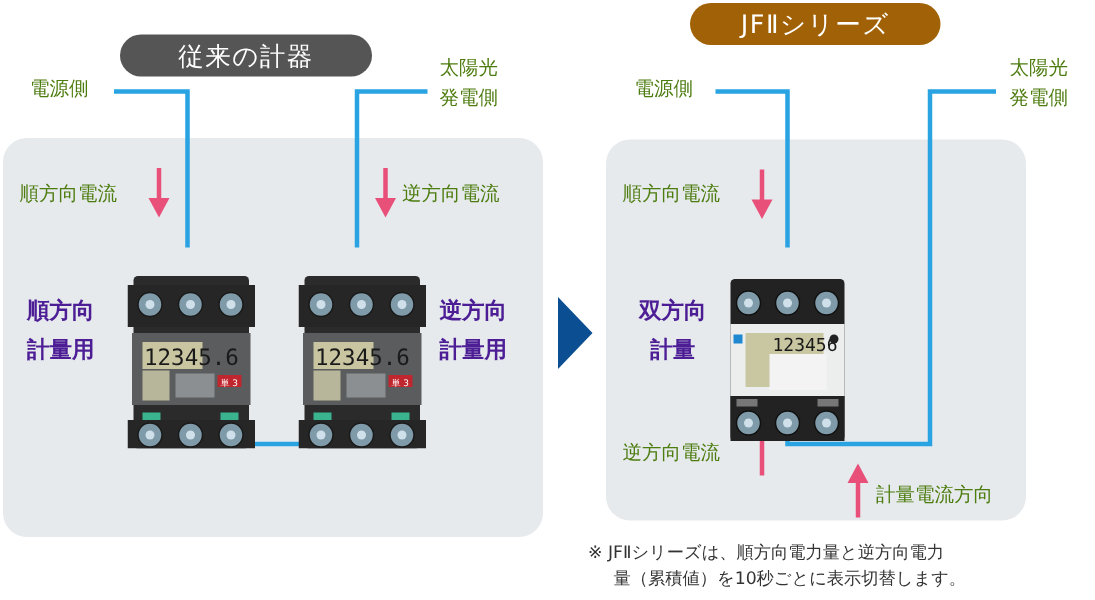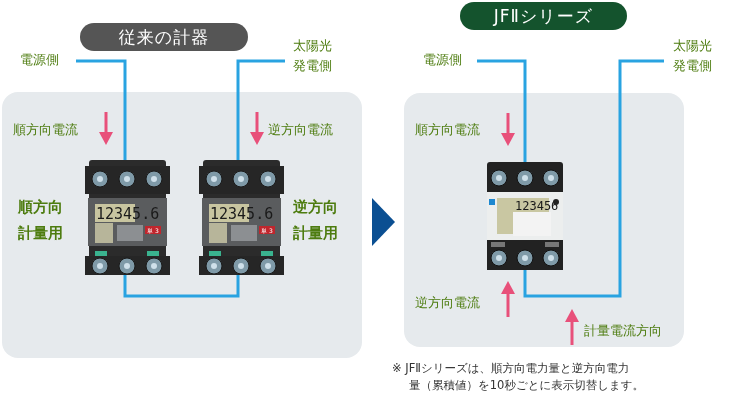--- a/index.html
+++ b/index.html
@@ -2,35 +2,35 @@
 <html><head>
 <meta charset="utf-8">
 <style>
   html, body { margin:0; padding:0; }
   body { width:730px; height:400px; background:#ffffff; position:relative; overflow:hidden;
          font-family:"DejaVu Sans", "Liberation Sans", sans-serif; color:#333333; }
   .panel { position:absolute; background:#e6eaed; border-radius:16px; }
   .pill { position:absolute; height:28px; border-radius:14px; color:#fff; font-size:17px;
           display:flex; align-items:center; justify-content:center; letter-spacing:1px; }
   .lbl { position:absolute; font-size:13px; color:#4d7c0f; white-space:nowrap; line-height:20px; }
-  .big { position:absolute; font-size:15px; color:#4d7c0f; line-height:26px; text-align:center; font-weight:bold; }
+  .big { position:absolute; font-size:15px; color:#4c1d95; line-height:26px; text-align:center; font-weight:bold; }
   .note { position:absolute; font-size:11.5px; color:#333; line-height:17px; white-space:nowrap; }
   svg.overlay { position:absolute; left:0; top:0; }
-  .meter { position:absolute; }
+  .meter { position:absolute;margin-top:24px; }
 </style>
 </head>
 <body>
 
 <div class="panel" style="left:2px; top:92px; width:360px; height:266px;"></div>
 <div class="panel" style="left:404px; top:93px; width:280px; height:254px;"></div>
 
 <div class="pill" style="left:80px; top:2px; width:168px; background:#555555;margin-top:21px;">
   <span>従来の計器</span>
 </div>
-<div class="pill" style="left:460px; top:2px; width:167px; background:#14532d;">
+<div class="pill" style="left:460px; top:2px; width:167px; background:#a16207;">
   <span>JFⅡシリーズ</span>
 </div>
 
 <svg class="overlay" width="730" height="400">
   <defs>
     <marker id="ah" markerWidth="8" markerHeight="8" refX="4" refY="4" orient="auto" markerUnits="userSpaceOnUse">
     </marker>
   </defs>
 
   <polyline points="76,61 125,61 125,165" fill="none" stroke="#29a3e1" stroke-width="3"></polyline>
@@ -82,20 +82,22 @@
 
 <div class="lbl" style="left:423px; top:50px;">電源側</div>
 <div class="lbl" style="left:673px; top:36px;">
   <div>太陽光</div>
   <div>発電側</div>
 </div>
 <div class="lbl" style="left:415px; top:120px;">順方向電流</div>
 <div class="lbl" style="left:415px; top:293px;">逆方向電流</div>
 <div class="lbl" style="left:584px; top:321px;">計量電流方向</div>
 <div class="big" style="left:426px; top:194px;">
+  <div>双方向</div>
+  <div>計量</div>
 </div>
 
 <div class="meter" style="left:85px; top:160px; width:85px; height:115px;">
   <svg width="85" height="115">
     <rect x="4" y="0" width="77" height="115" rx="3" fill="#2b2b2b"></rect>
     <rect x="0" y="6" width="85" height="28" fill="#262626"></rect>
     <circle cx="15" cy="19" r="8" fill="#7f9aa8" stroke="#1a1a1a"></circle>
       <circle cx="15" cy="19" r="3" fill="#cfe0ea"></circle>
     <circle cx="42" cy="19" r="8" fill="#7f9aa8" stroke="#1a1a1a"></circle>
       <circle cx="42" cy="19" r="3" fill="#cfe0ea"></circle>

